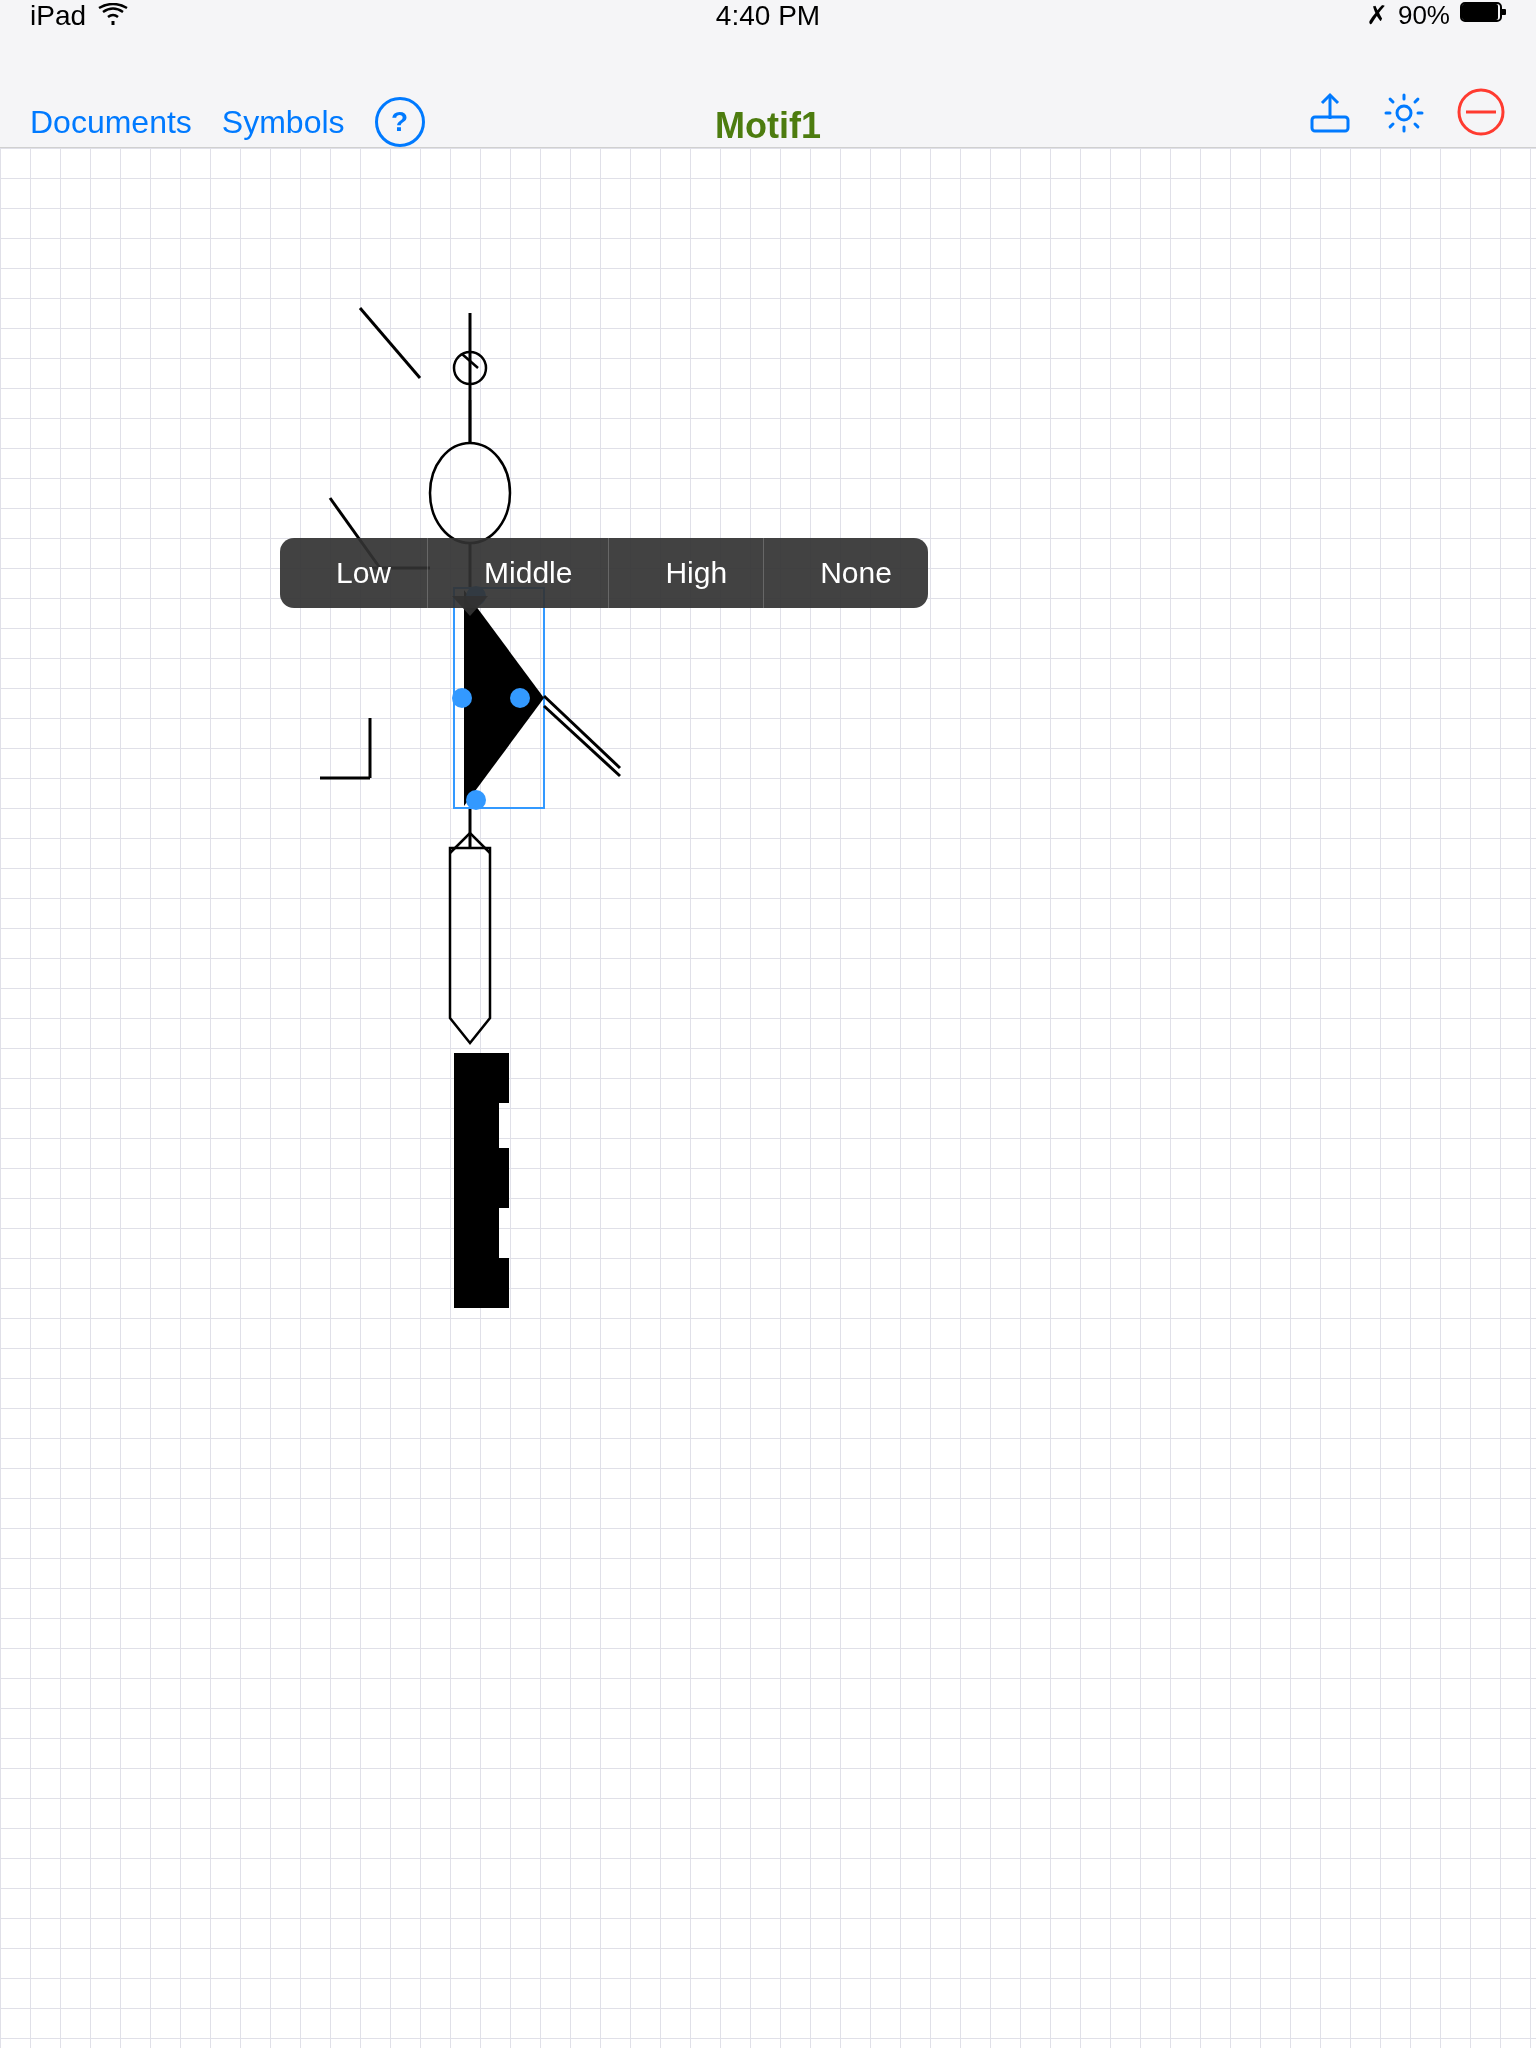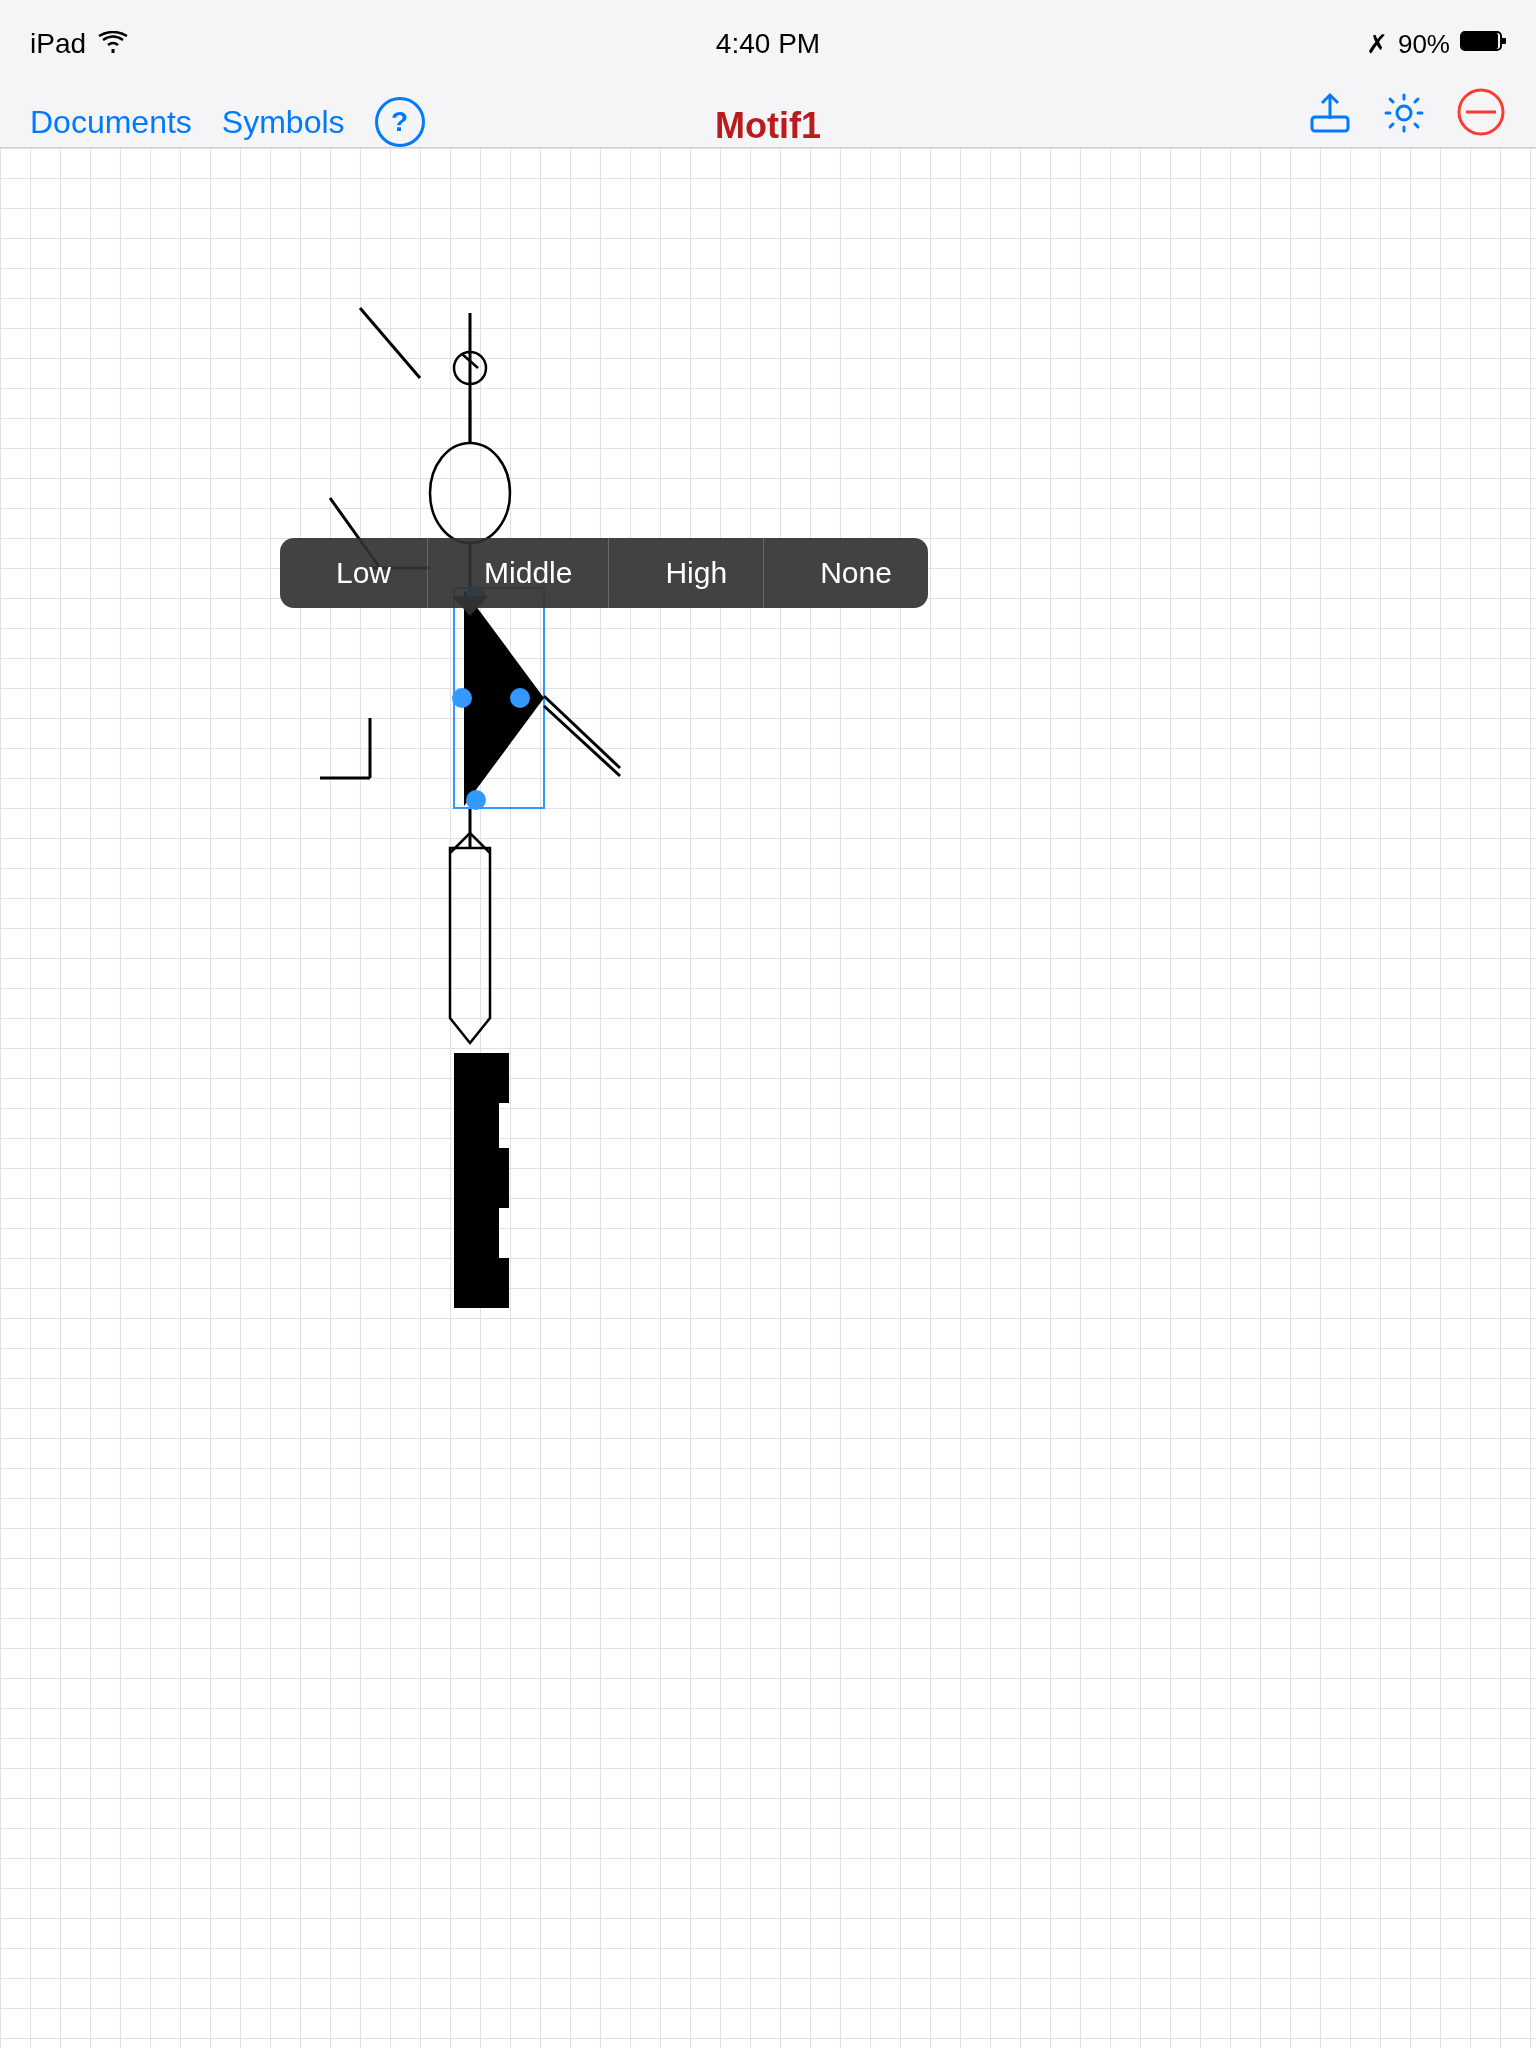--- a/index.html
+++ b/index.html
@@ -11,21 +11,21 @@
       overflow: hidden;
       position: relative;
     }
 
     
     #status-bar {
       width: 100%;
       height: 60px;
       background: #f5f5f7;
       display: flex;
-      align-items: flex-end;
+      align-items: flex-start;
       justify-content: space-between;
       padding: 0 30px;
       position: relative;
       z-index: 100;
     }
     #status-left {
       display: flex;
       align-items: center;
       gap: 12px;
       font-size: 28px;
@@ -77,21 +77,21 @@
       color: #007aff;
       font-size: 28px;
       font-weight: bold;
     }
     #nav-title {
       position: absolute;
       left: 50%;
       transform: translateX(-50%);
       font-size: 36px;
       font-weight: 600;
-      color: #b91c1c;
+      color: #4d7c0f;
     }
     #nav-right {
       display: flex;
       align-items: center;
       gap: 30px;
     }
     .nav-icon {
       font-size: 40px;
       color: #007aff;
     }

